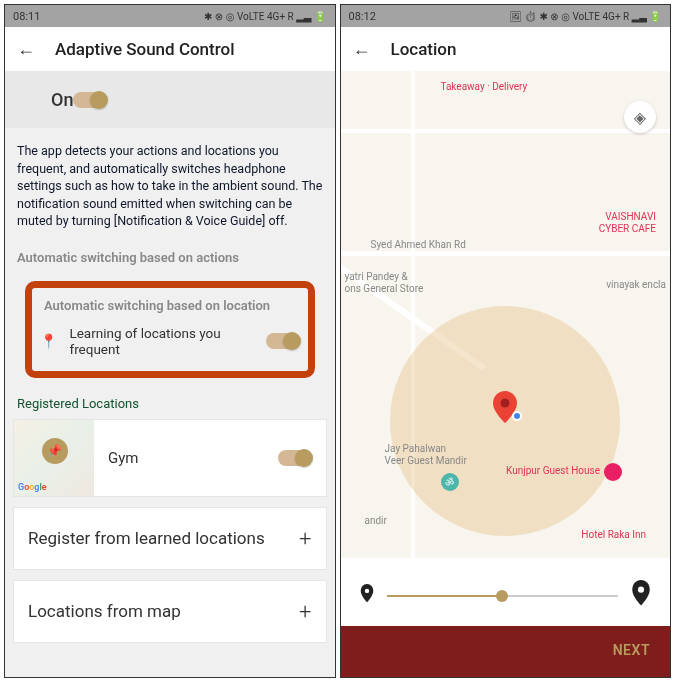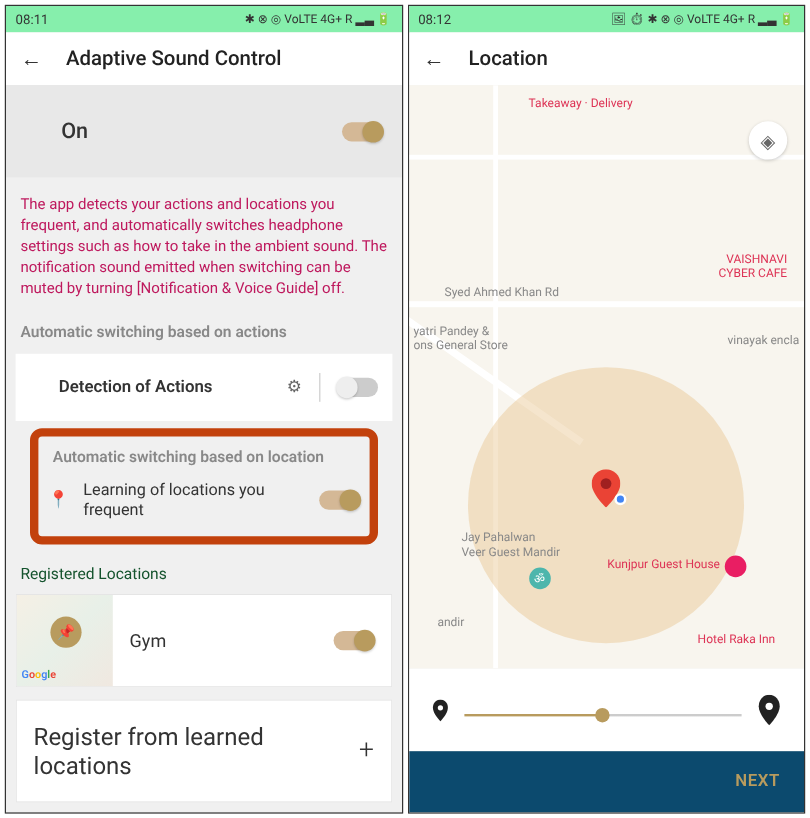--- a/index.html
+++ b/index.html
@@ -1,26 +1,26 @@
 <!DOCTYPE html>
 <html><head>
 <meta charset="utf-8">
 <style>
 * { margin: 0; padding: 0; box-sizing: border-box; font-family: -apple-system, Roboto, sans-serif; }
 body { background: #fff; width: 675px; height: 682px; display: flex; gap: 4px; padding: 4px; }
 .phone { flex: 1; border: 1px solid #333; background: #f0f0f0; display: flex; flex-direction: column; overflow: hidden; }
-.statusbar { background: #86efac; height: 22px; display: flex; align-items: center; justify-content: space-between; padding: 0 8px; font-size: 11px; color: #333; }
+.statusbar { background: #a3a3a3; height: 22px; display: flex; align-items: center; justify-content: space-between; padding: 0 8px; font-size: 11px; color: #333; }
 .statusbar .icons { display: flex; gap: 3px; align-items: center; font-size: 10px; margin-left: 20px; }
 .appbar { background: #fff; height: 44px; display: flex; align-items: center; padding: 0 12px; gap: 20px; }
 .appbar .back { font-size: 18px; color: #333; cursor: pointer; }
 .appbar .title { font-size: 17px; font-weight: 500; color: #222; }
 .content { flex: 1; overflow: auto; }
-.on-row { background: #e8e8e8; padding: 28px 16px; display: flex; align-items: center; justify-content: space-between; }
+.on-row { background: #e8e8e8; padding: 18px 16px; display: flex; align-items: center; }
 .on-row .label { font-size: 18px; font-weight: 500; color: #333; margin-left: 30px; }
-.desc { padding: 14px 12px; font-size: 12.5px; color: #be185d; line-height: 1.4; }
+.desc { padding: 14px 12px; font-size: 12.5px; color: #0f172a; line-height: 1.4; }
 .section-label { padding: 6px 12px 10px; font-size: 13px; font-weight: 600; color: #888; }
 .action-row { background: #fff; margin: 0 8px; padding: 16px 12px; display: flex; align-items: center; justify-content: space-between; }
 .action-row .lbl { font-size: 14px; font-weight: 600; color: #333; margin-left: 24px; }
 .action-row .ctrls { display: flex; align-items: center; gap: 14px; }
 .gear { color: #666; font-size: 14px; }
 .divider-v { width: 1px; height: 24px; background: #ccc; }
 .toggle { width: 34px; height: 16px; background: #ccc; border-radius: 10px; position: relative; }
 .toggle::after { content: ''; position: absolute; width: 18px; height: 18px; background: #eee; border-radius: 50%; top: -1px; left: -1px; box-shadow: 0 1px 2px rgba(0,0,0,0.2); }
 .toggle.on { background: #d4b896; }
 .toggle.on::after { background: #b89b5e; left: auto; right: -1px; }
@@ -30,42 +30,42 @@
 .loc-row .txt { flex: 1; font-size: 13.5px; font-weight: 400; color: #333; }
 .reg-label { padding: 12px 12px 8px; font-size: 13px; color: #14532d; }
 .gym-card { background: #fff; margin: 0 8px 10px; display: flex; align-items: center; height: 78px; border: 1px solid #e5e5e5; }
 .gym-thumb { width: 80px; height: 100%; position: relative; background: linear-gradient(135deg,#f5f0e5 0%,#e8f0e8 50%,#f0e8e0 100%); }
 .gym-thumb .dot { position: absolute; top: 18px; left: 28px; width: 26px; height: 26px; background: #b89b5e; border-radius: 50%; display: flex; align-items: center; justify-content: center; color: #fff; font-size: 12px; }
 .gym-thumb .goog { position: absolute; bottom: 4px; left: 4px; font-size: 9px; font-weight: 600; }
 .gym-thumb .goog span:nth-child(1){color:#4285f4}.gym-thumb .goog span:nth-child(2){color:#ea4335}.gym-thumb .goog span:nth-child(3){color:#fbbc05}.gym-thumb .goog span:nth-child(4){color:#4285f4}.gym-thumb .goog span:nth-child(5){color:#34a853}.gym-thumb .goog span:nth-child(6){color:#ea4335}
 .gym-body { flex: 1; padding: 0 14px; display: flex; align-items: center; justify-content: space-between; }
 .gym-body .name { font-size: 15px; color: #333; }
 .list-btn { background: #fff; margin: 0 8px 10px; padding: 18px 14px; display: flex; align-items: center; justify-content: space-between; border: 1px solid #e5e5e5; cursor: pointer; }
-.list-btn .txt { font-size: 20px; color: #333; }
+.list-btn .txt { font-size: 17px; color: #333; }
 .list-btn .plus { font-size: 22px; font-weight: 300; color: #333; }
 
 .map-area { flex: 1; position: relative; background: #f8f5ee; overflow: hidden; }
 .road { position: absolute; background: #fff; }
 .road.h1 { top: 180px; left: 0; right: 0; height: 5px; }
 .road.h2 { top: 58px; left: 0; right: 0; height: 4px; }
 .road.v1 { top: 0; bottom: 0; left: 70px; width: 4px; }
 .road.d1 { top: 180px; left: -20px; width: 200px; height: 6px; transform: rotate(35deg); transform-origin: left; }
 .circle { position: absolute; top: 235px; left: 50%; transform: translateX(-50%); width: 230px; height: 230px; background: rgba(230,190,130,0.4); border-radius: 50%; }
 .pin-marker { position: absolute; top: 320px; left: 50%; transform: translateX(-50%); }
 .pin-svg { width: 24px; height: 32px; }
 .blue-dot { position: absolute; top: 340px; left: 52%; width: 10px; height: 10px; background: #4285f4; border: 2px solid #fff; border-radius: 50%; }
 .map-label { position: absolute; font-size: 10px; color: #888; white-space: nowrap; }
 .om { position: absolute; top: 402px; left: 100px; width: 18px; height: 18px; background: #4db6ac; border-radius: 50%; color: #fff; font-size: 10px; display: flex; align-items: center; justify-content: center; }
 .hotel-pin { position: absolute; top: 392px; right: 48px; width: 18px; height: 18px; background: #e91e63; border-radius: 50%; }
 .compass { position: absolute; top: 30px; right: 14px; width: 32px; height: 32px; background: #fff; border-radius: 50%; box-shadow: 0 1px 3px rgba(0,0,0,0.2); display: flex; align-items: center; justify-content: center; color: #666; }
 .slider-row { background: #fff; padding: 22px 18px 14px; display: flex; align-items: center; gap: 12px; }
 .slider-row .icon { font-size: 18px; }
 .slider-track { flex: 1; height: 2px; background: linear-gradient(to right, #b89b5e 0%, #b89b5e 50%, #ccc 50%, #ccc 100%); position: relative; }
 .slider-track::after { content: ''; position: absolute; left: 50%; top: -5px; width: 12px; height: 12px; background: #b89b5e; border-radius: 50%; transform: translateX(-50%); }
-.next-row { background: #0c4a6e; padding: 14px 20px 18px; text-align: right; }
+.next-row { background: #7f1d1d; padding: 14px 20px 18px; text-align: right; }
 .next-row .btn { font-size: 14px; font-weight: 600; color: #b89b5e; letter-spacing: 0.5px; cursor: pointer; }
 </style>
 </head>
 <body>
 
 <div class="phone">
   <div class="statusbar">
     <span>08:11</span>
     <span class="icons">✱ ⊗ ◎ VoLTE 4G+ R ▂▃ 🔋</span>
   </div>
@@ -73,28 +73,20 @@
     <span class="back">←</span>
     <span class="title">Adaptive Sound Control</span>
   </div>
   <div class="content">
     <div class="on-row">
       <span class="label">On</span>
       <div class="toggle on"></div>
     </div>
     <div class="desc">The app detects your actions and locations you frequent, and automatically switches headphone settings such as how to take in the ambient sound. The notification sound emitted when switching can be muted by turning [Notification &amp; Voice Guide] off.</div>
     <div class="section-label">Automatic switching based on actions</div>
-    <div class="action-row">
-      <span class="lbl">Detection of Actions</span>
-      <div class="ctrls">
-        <span class="gear">⚙</span>
-        <div class="divider-v"></div>
-        <div class="toggle"></div>
-      </div>
-    </div>
     <div class="highlight-box">
       <div class="section-label" style="padding:0 4px 0">Automatic switching based on location</div>
       <div class="loc-row">
         <span class="pin">📍</span>
         <span class="txt">Learning of locations you frequent</span>
         <div class="toggle on"></div>
       </div>
     </div>
     <div class="reg-label">Registered Locations</div>
     <div class="gym-card">

